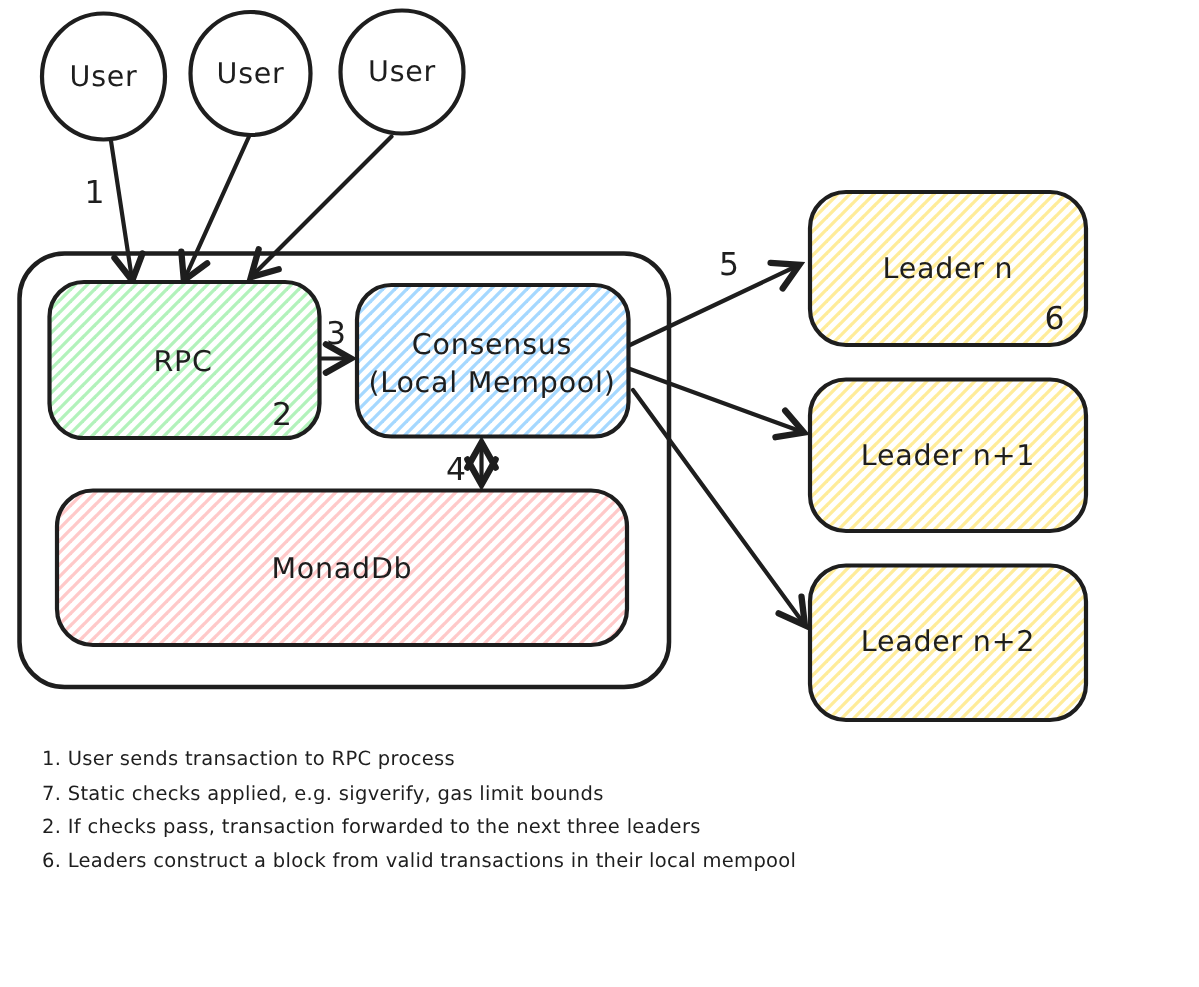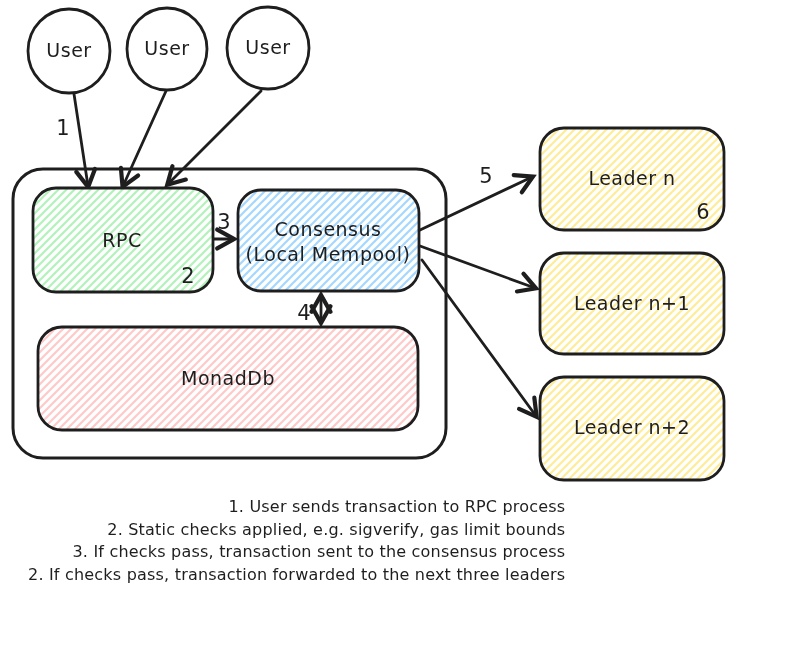--- a/index.html
+++ b/index.html
@@ -52,25 +52,24 @@
   .step-marker {
     fill: var(--stroke, #1e1e1e);
     font-size: 21px;
     text-anchor: middle;
   }
   .steps-list {
     position: absolute;
     left: 28px;
     top: 496px;
     color: var(--stroke, #1e1e1e);
-    font-size: 16px;
+    font-size: 13px;
     line-height: 22.6px;
     letter-spacing: 0.2px;
     white-space: nowrap;
-    text-align: right;
   }
 </style>
 </head>
 <body>
 
 <div class="canvas">
   <svg width="799" height="490" viewBox="0 0 799 490">
     <defs>
       <pattern id="hatchGreen" width="8" height="8" patternUnits="userSpaceOnUse">
         <rect width="8" height="8" fill="#ffffff"></rect>
@@ -160,17 +159,17 @@
     <text class="step-marker" x="63" y="135">1</text>
     <text class="step-marker" x="188" y="283">2</text>
     <text class="step-marker" x="224" y="229">3</text>
     <text class="step-marker" x="304" y="320">4</text>
     <text class="step-marker" x="486" y="183">5</text>
     <text class="step-marker" x="703" y="219">6</text>
   </svg>
 
   <div class="steps-list">
     <div>1. User sends transaction to RPC process</div>
-    <div>2. Static checks applied, e.g. sigverify, gas limit bounds</div>
-    <div>3. If checks pass, transaction sent to the consensus process</div>
+    <div>7. Static checks applied, e.g. sigverify, gas limit bounds</div>
     <div>2. If checks pass, transaction forwarded to the next three leaders</div>
+    <div>6. Leaders construct a block from valid transactions in their local mempool</div>
   </div>
 </div>
 
 </body></html>

